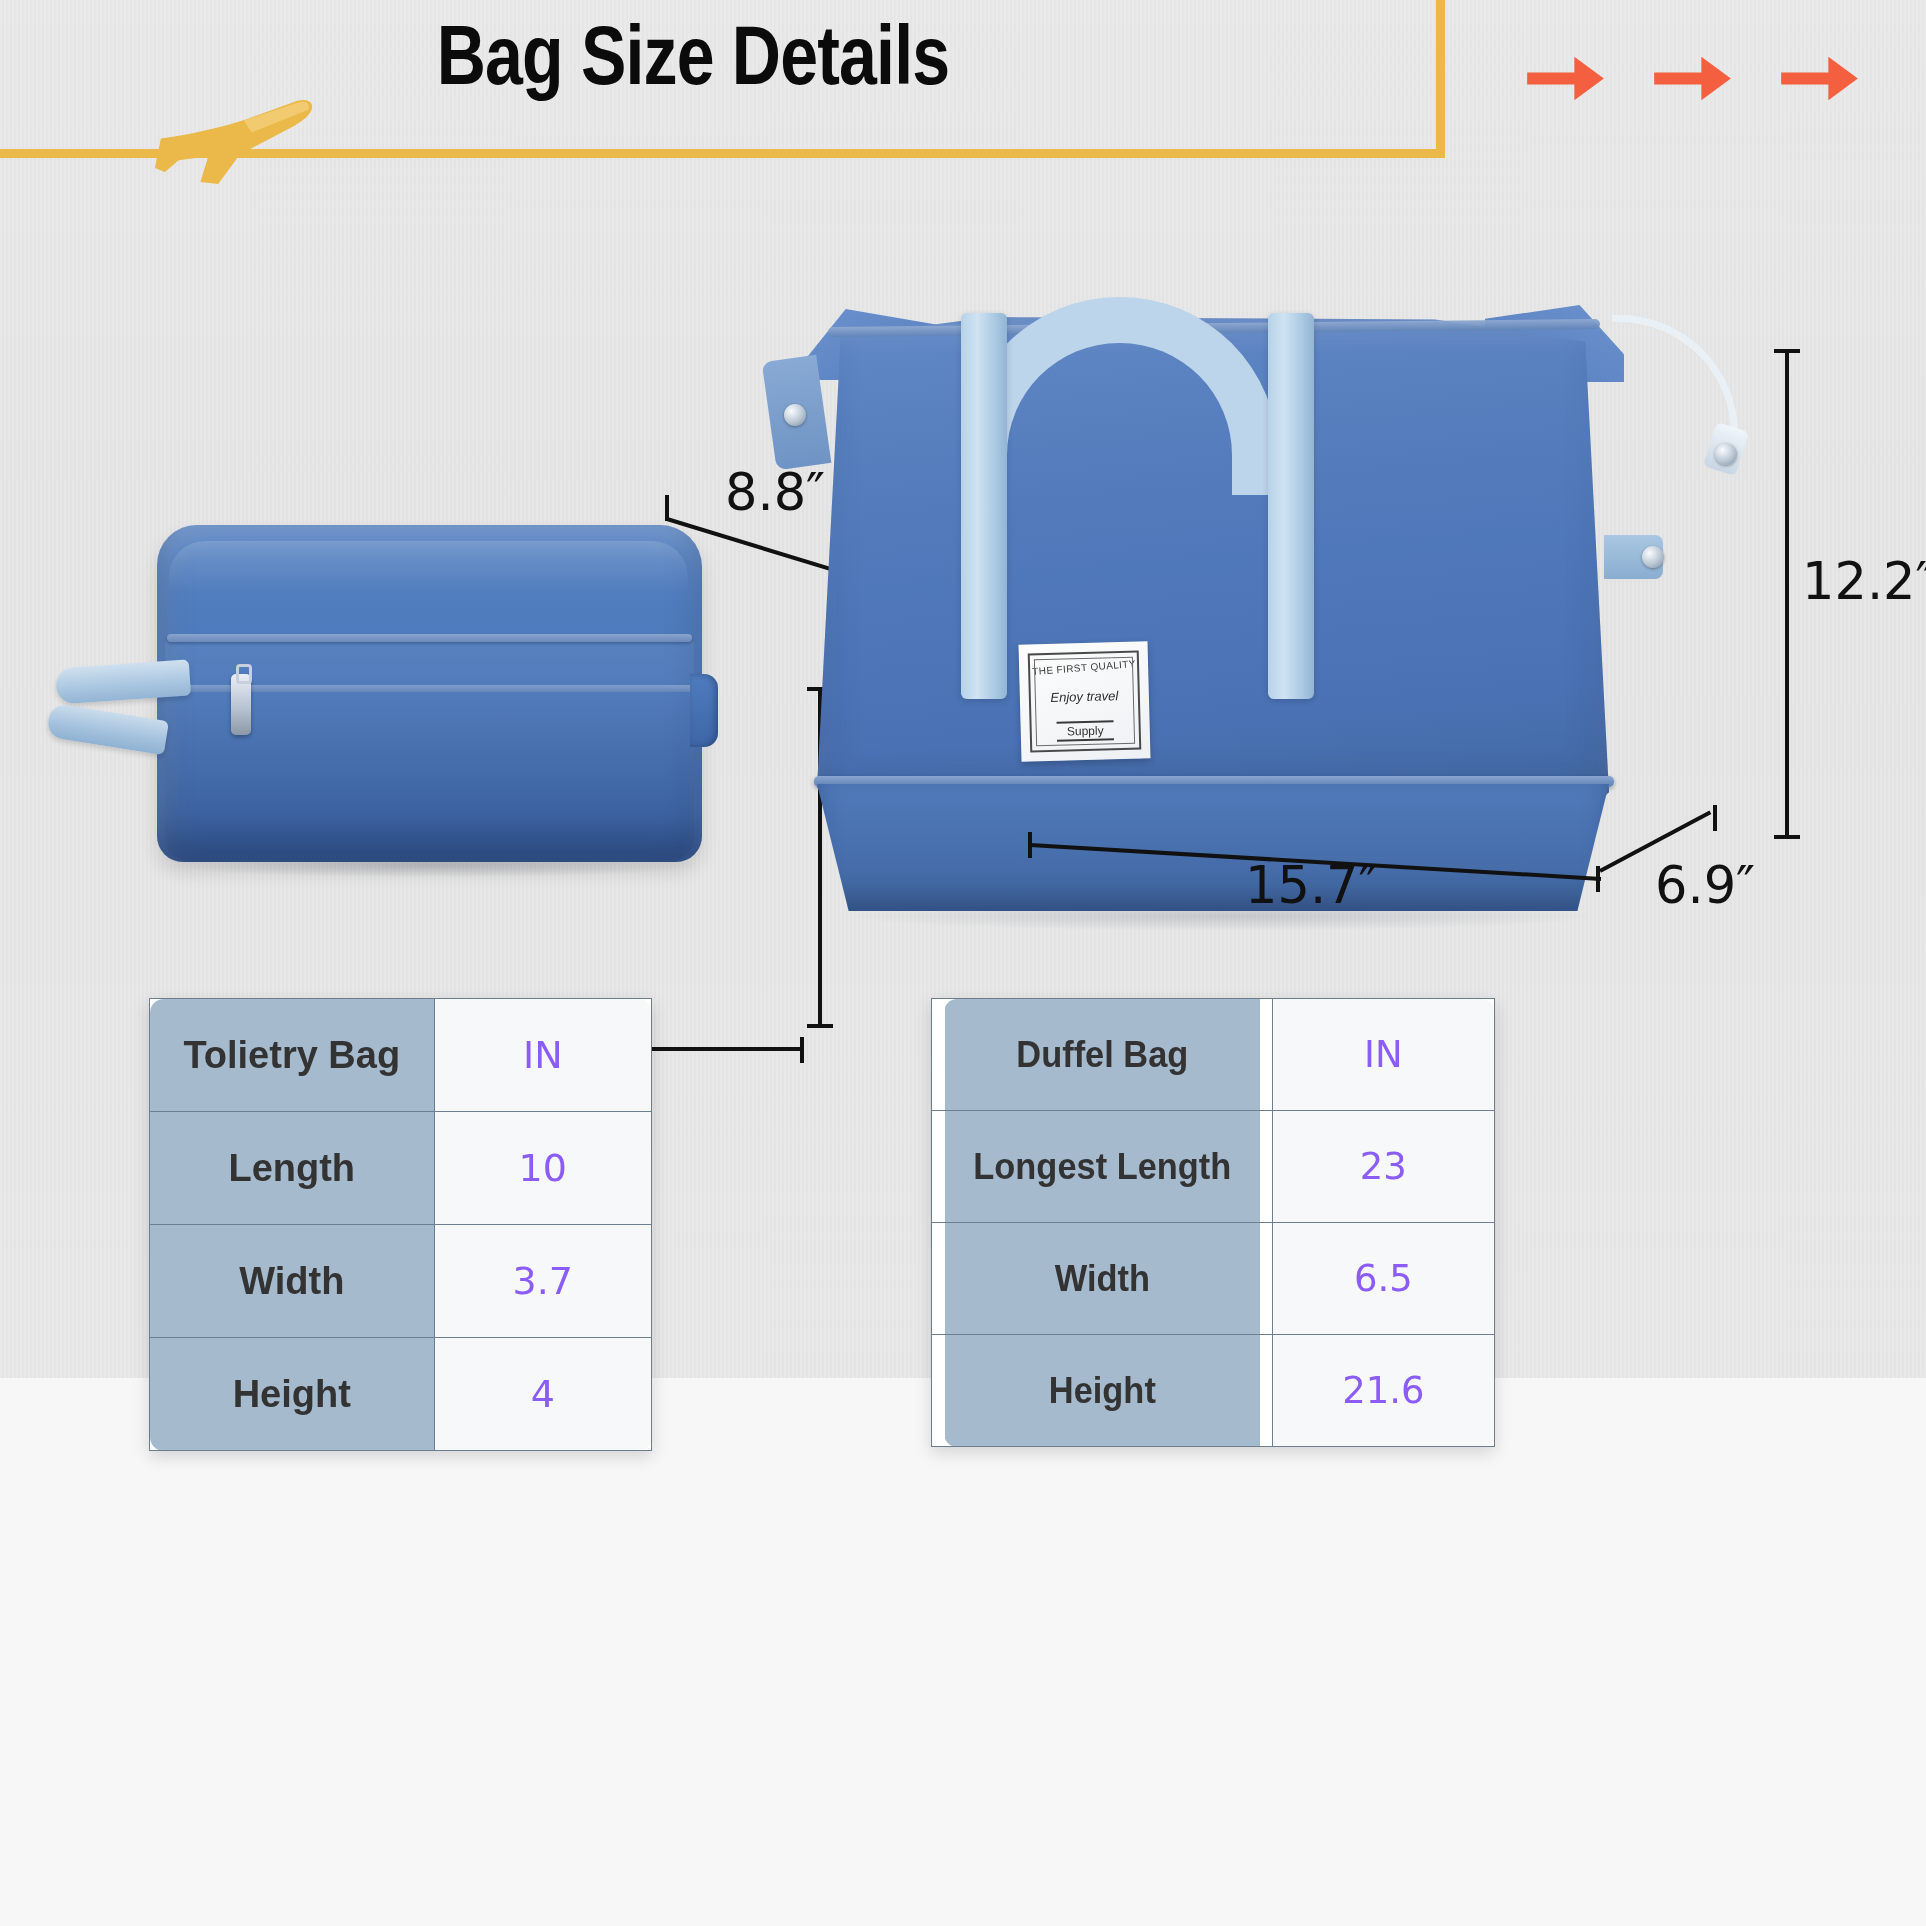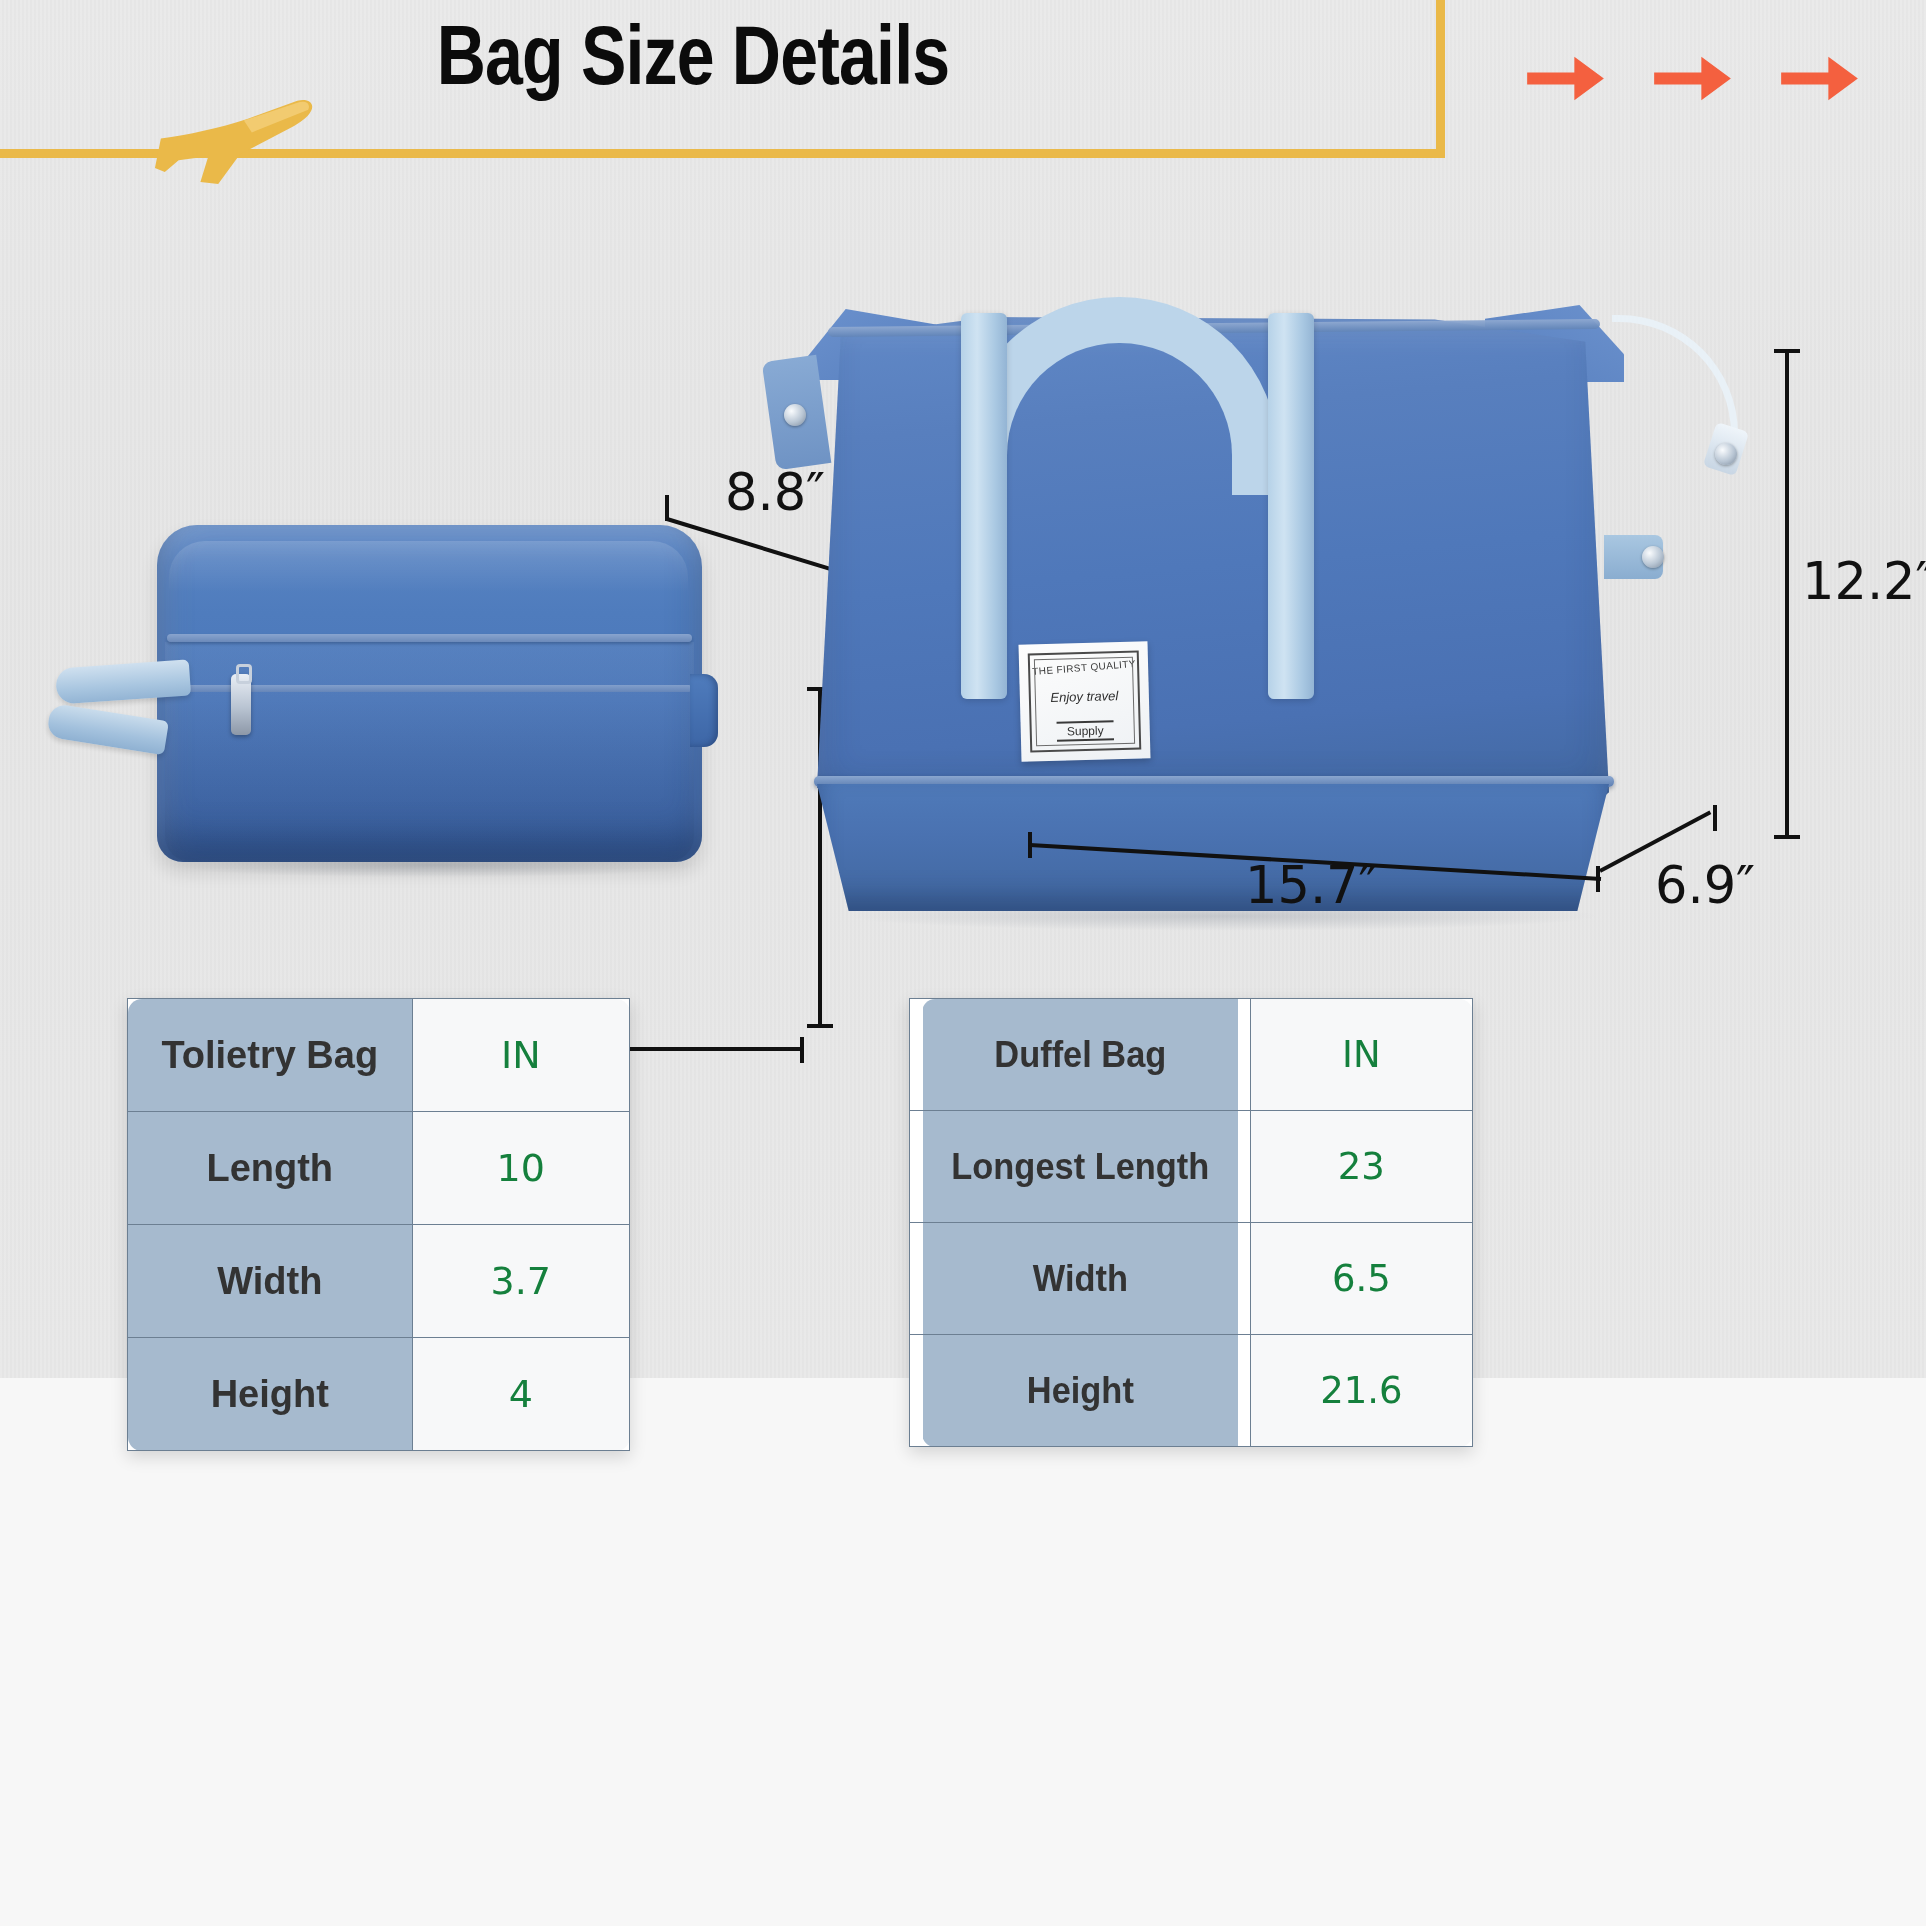--- a/index.html
+++ b/index.html
@@ -130,24 +130,24 @@
   .dim-h{height:4px;}
   .dim-v{width:4px;}
   .dim-cap-v{position:absolute;width:4px;height:26px;background:#111;}
   .dim-cap-h{position:absolute;height:4px;width:26px;background:#111;}
   .dim-label{position:absolute;font-size:51px;color:#111;
     font-family:"DejaVu Sans", sans-serif;white-space:nowrap;}
   .dim-angle{position:absolute;height:4px;background:#111;transform-origin:0 50%;}
 
   
   .size-table{position:absolute;border-collapse:collapse;
-    box-shadow:0 6px 16px rgba(0,0,0,.14);background:#fff;}
+    box-shadow:0 6px 16px rgba(0,0,0,.14);background:#fff;margin-left:22px;}
   .size-table td{border:1.5px solid #6c7f92;padding:0;text-align:center;vertical-align:middle;}
   .size-table td.label{background:#a6bace;color:#333;font-weight:bold;}
-  .size-table td.value{background:#f7f8f9;color:#15803d;}
+  .size-table td.value{background:#f7f8f9;color:#8b5cf6;}
 
   #table-toiletry{left:127px;top:998px;width:503px;}
   #table-toiletry td{height:112px;font-size:38px;}
   #table-toiletry td.label{width:285px;}
   #table-toiletry td.value{width:218px;font-family:"DejaVu Sans",sans-serif;font-weight:normal;font-size:38px;}
   #table-toiletry tr:first-child td:first-child{border-top-left-radius:14px;}
   #table-toiletry tr:last-child td:first-child{border-bottom-left-radius:14px;}
   #table-toiletry tr:first-child td:last-child{border-top-right-radius:14px;}
   #table-toiletry tr:last-child td:last-child{border-bottom-right-radius:14px;}
 

